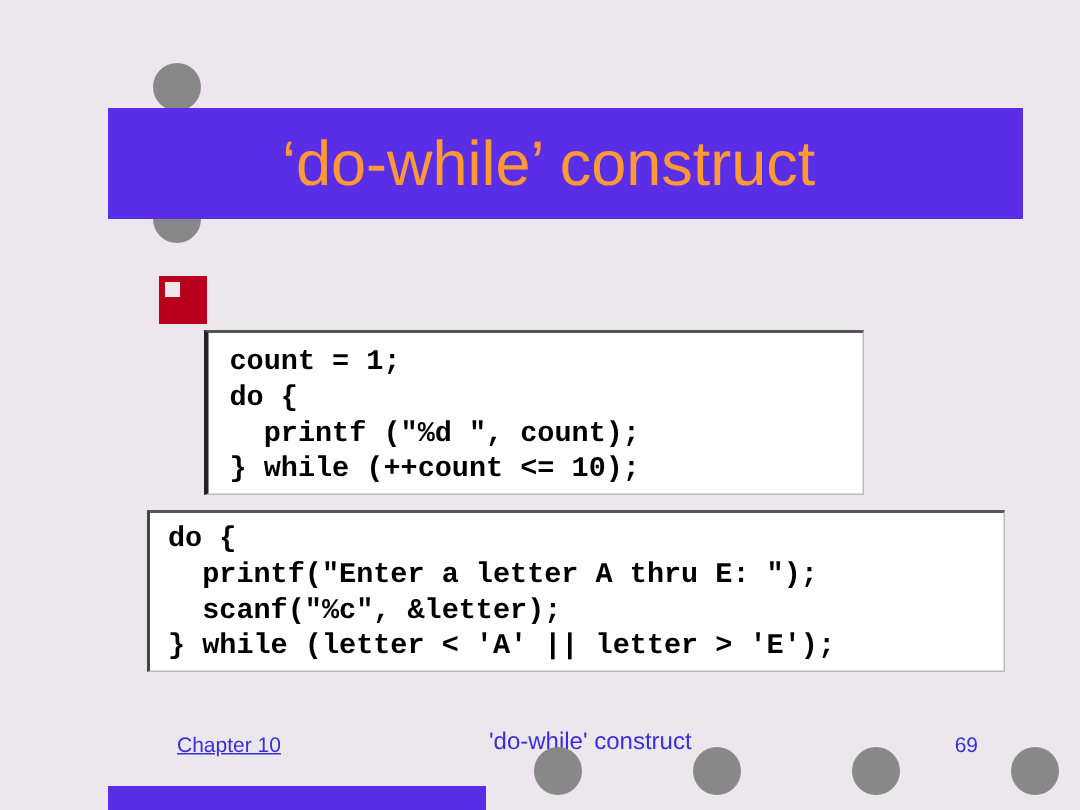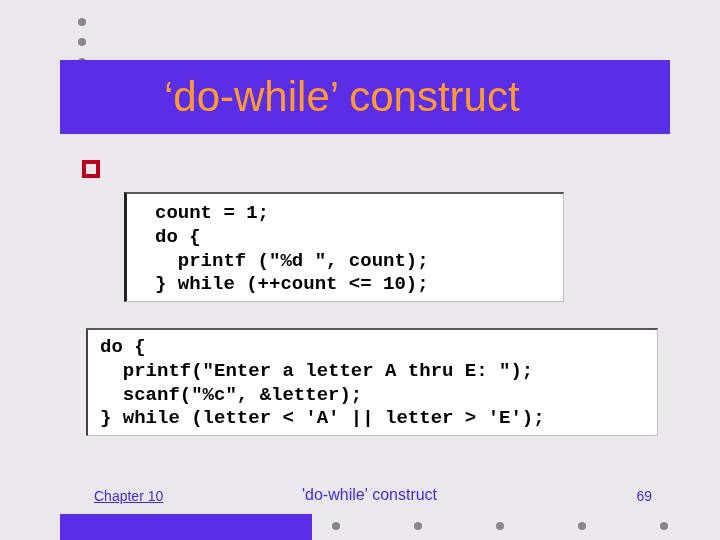--- a/index.html
+++ b/index.html
@@ -1,15 +1,15 @@
 <!DOCTYPE html>
 <html><head>
 <meta charset="utf-8">
 <style>
-  * { margin: 0; padding: 4px; box-sizing: border-box; }
+  * { margin: 0; padding: 16px; box-sizing: border-box; }
   body {
     width: 720px;
     height: 540px;
     background: #ece7ec;
     position: relative;
     font-family: Arial, sans-serif;
     overflow: hidden;
   }
   .top-dots {
     position: absolute;
@@ -66,29 +66,29 @@
   }
   .bullet-label {
     font-size: 28px;
     color: #3a2fd6;
     text-decoration: underline;
     font-family: Arial, sans-serif;
   }
   .code-box1 {
     position: absolute;
     left: 120px;
-    top: 188px;
+    top: 204px;
     width: 440px;
     height: 110px;
     background: #ffffff;
     border-left: 3px solid #222;
     border-top: 2px solid #555;
     border-right: 1px solid #bbb;
     border-bottom: 1px solid #bbb;
-    padding: 8px 28px;
+    padding: 8px 14px;
     font-family: "Courier New", monospace;
     font-weight: bold;
     font-size: 19px;
     color: #000;
     line-height: 1.25;
     white-space: pre;
   }
   .code-box2 {
     position: absolute;
     left: 82px;

